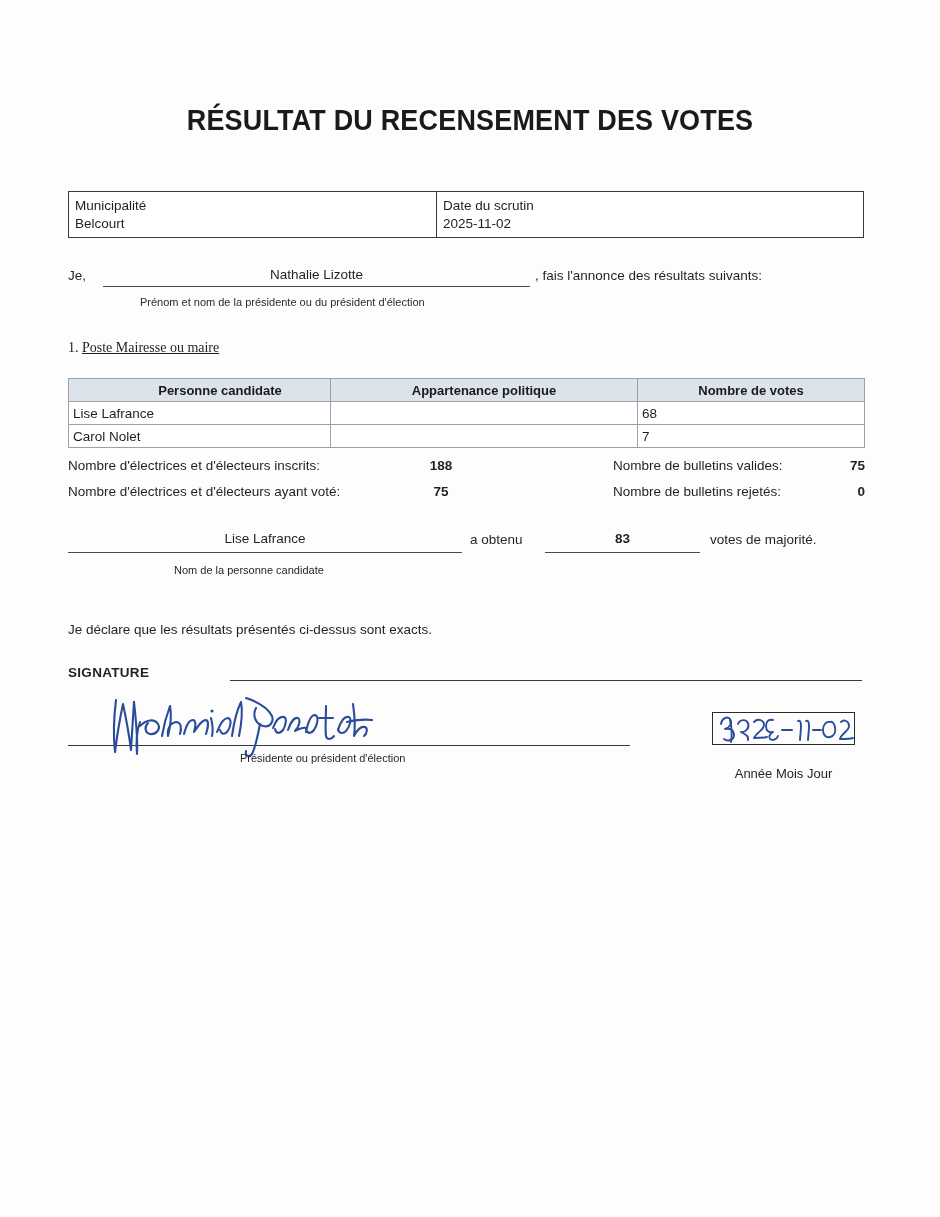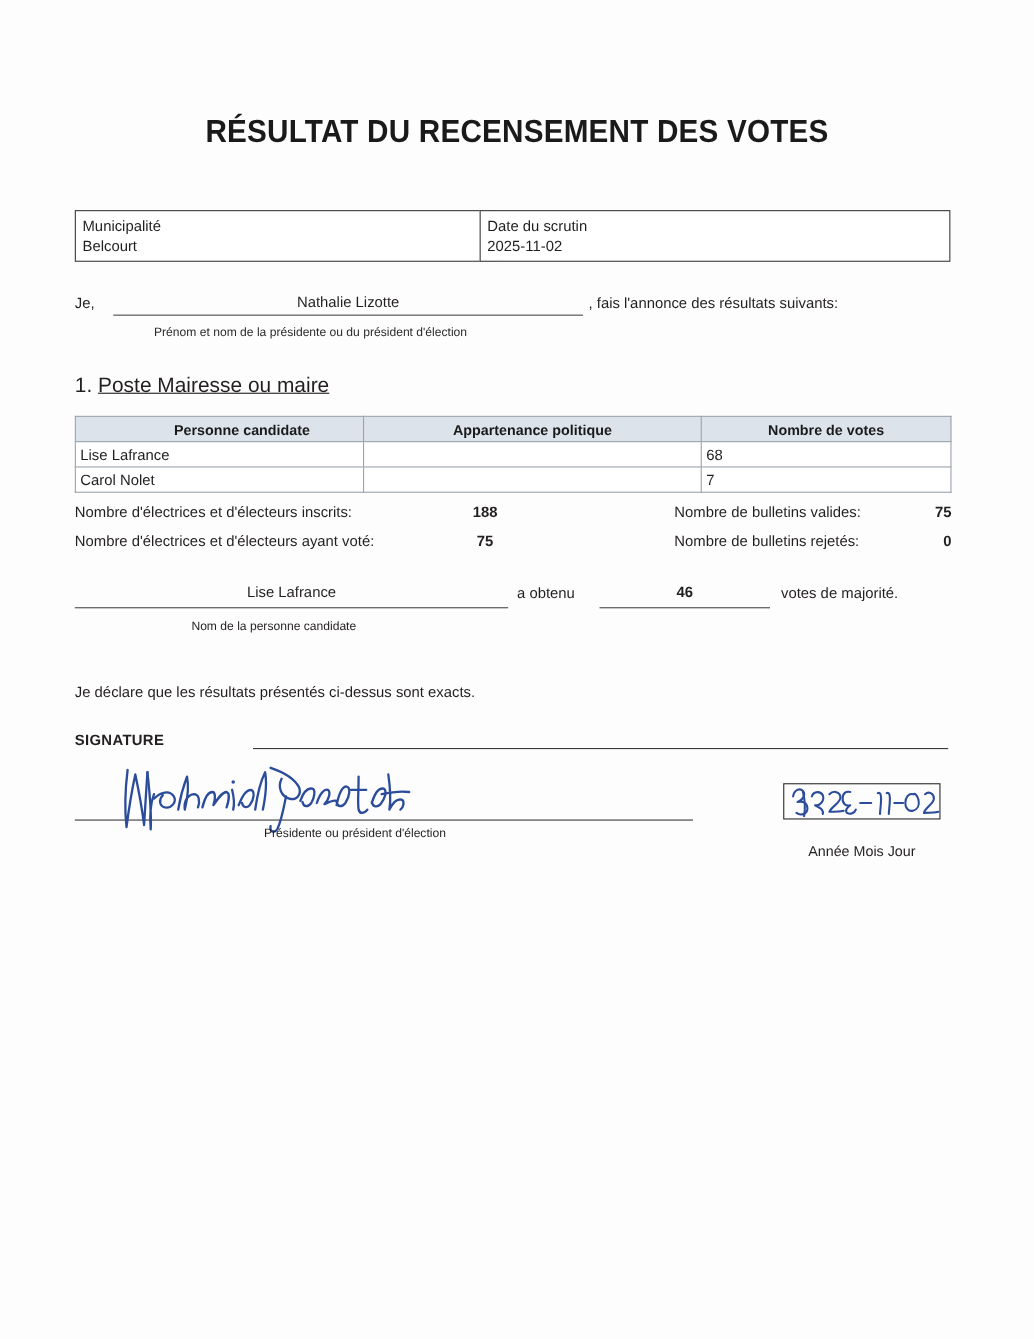--- a/index.html
+++ b/index.html
@@ -85,21 +85,22 @@
     top: 296px;
     font-size: 11px;
     color: #2b2b2b;
   }
 
   
   .section-head {
     position: absolute;
     left: 68px;
     top: 340px;
-    font-size: 19px;
+    font-size: 14px;
+    font-family: Liberation Serif, serif;
   }
   .section-head .num { text-decoration: none; }
   .section-head .txt { text-decoration: underline; }
 
   
   .results {
     position: absolute;
     left: 68px;
     top: 378px;
     width: 796px;
@@ -300,21 +301,21 @@
       <span class="stat-left-label">Nombre d'électrices et d'électeurs ayant voté:</span>
       <span class="stat-left-value">75</span>
       <span class="stat-right-label">Nombre de bulletins rejetés:</span>
       <span class="stat-right-value">0</span>
     </div>
   </div>
 
   <div class="maj">
     <span class="maj-name">Lise Lafrance</span>
     <span class="maj-obtenu">a obtenu</span>
-    <span class="maj-value">46</span>
+    <span class="maj-value">83</span>
     <span class="maj-tail">votes de majorité.</span>
   </div>
   <div class="maj-caption">Nom de la personne candidate</div>
 
   <div class="declare">Je déclare que les résultats présentés ci-dessus sont exacts.</div>
 
   <div class="sig-label">SIGNATURE</div>
   <div class="sig-top-rule"></div>
   <div class="sig-rule"></div>
 

